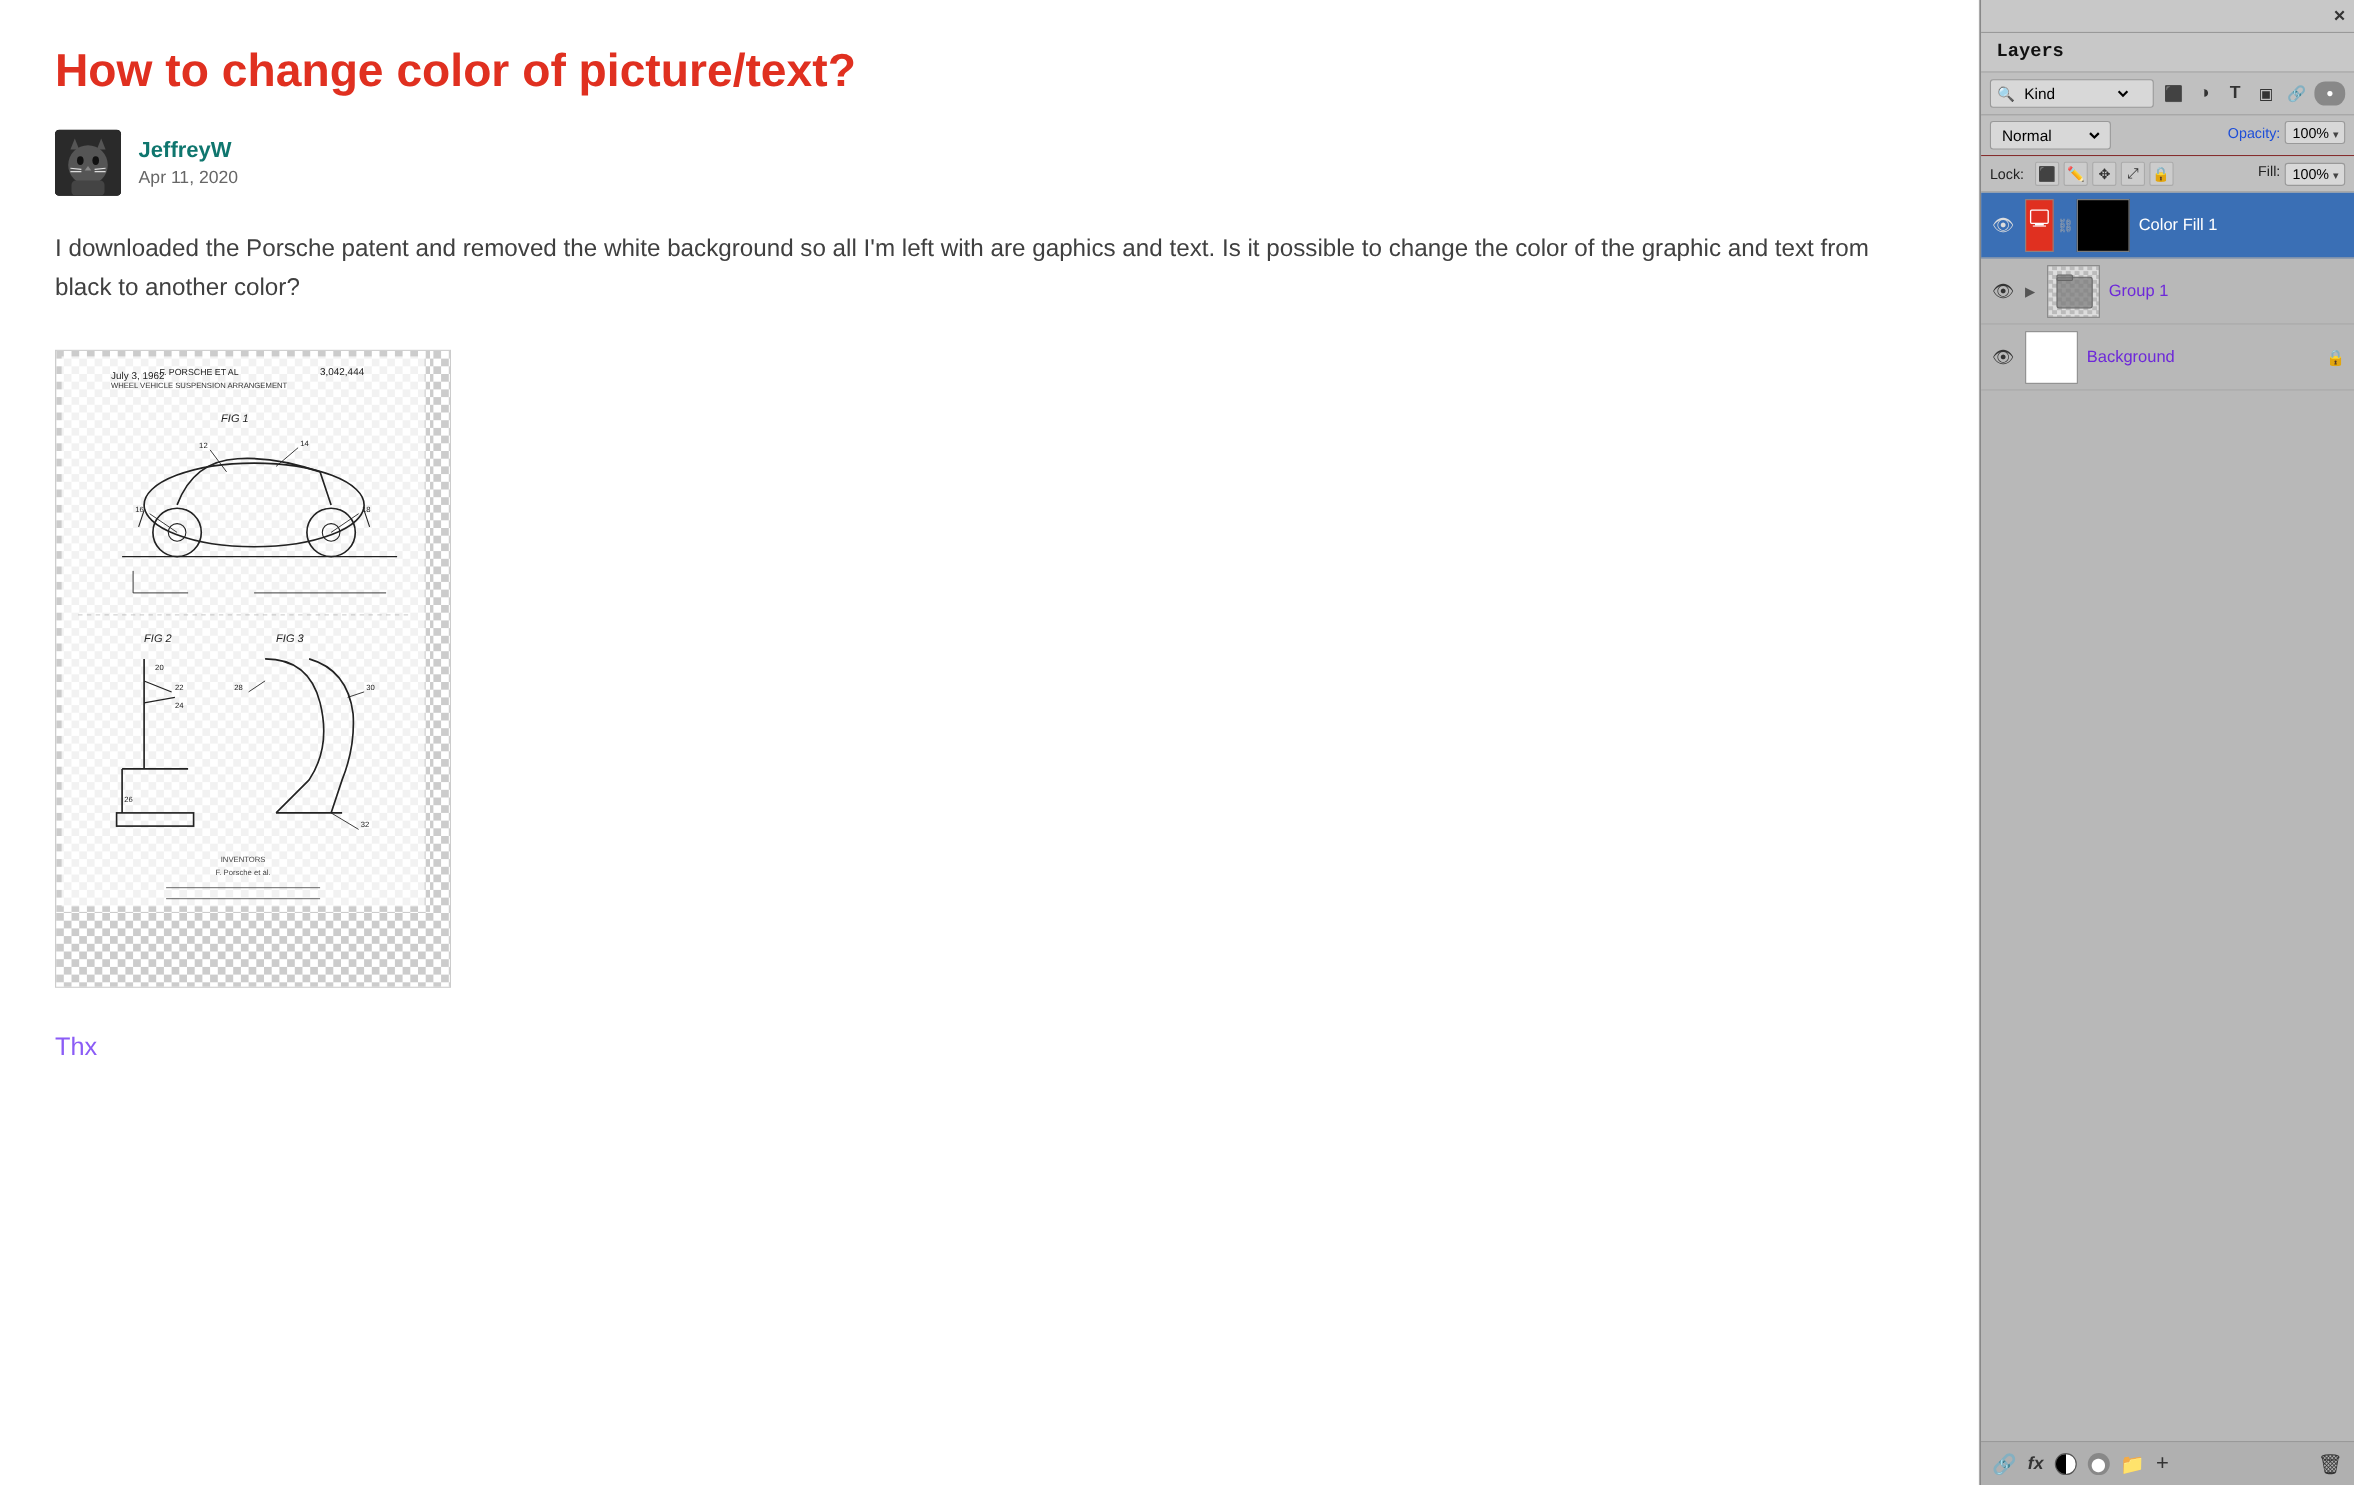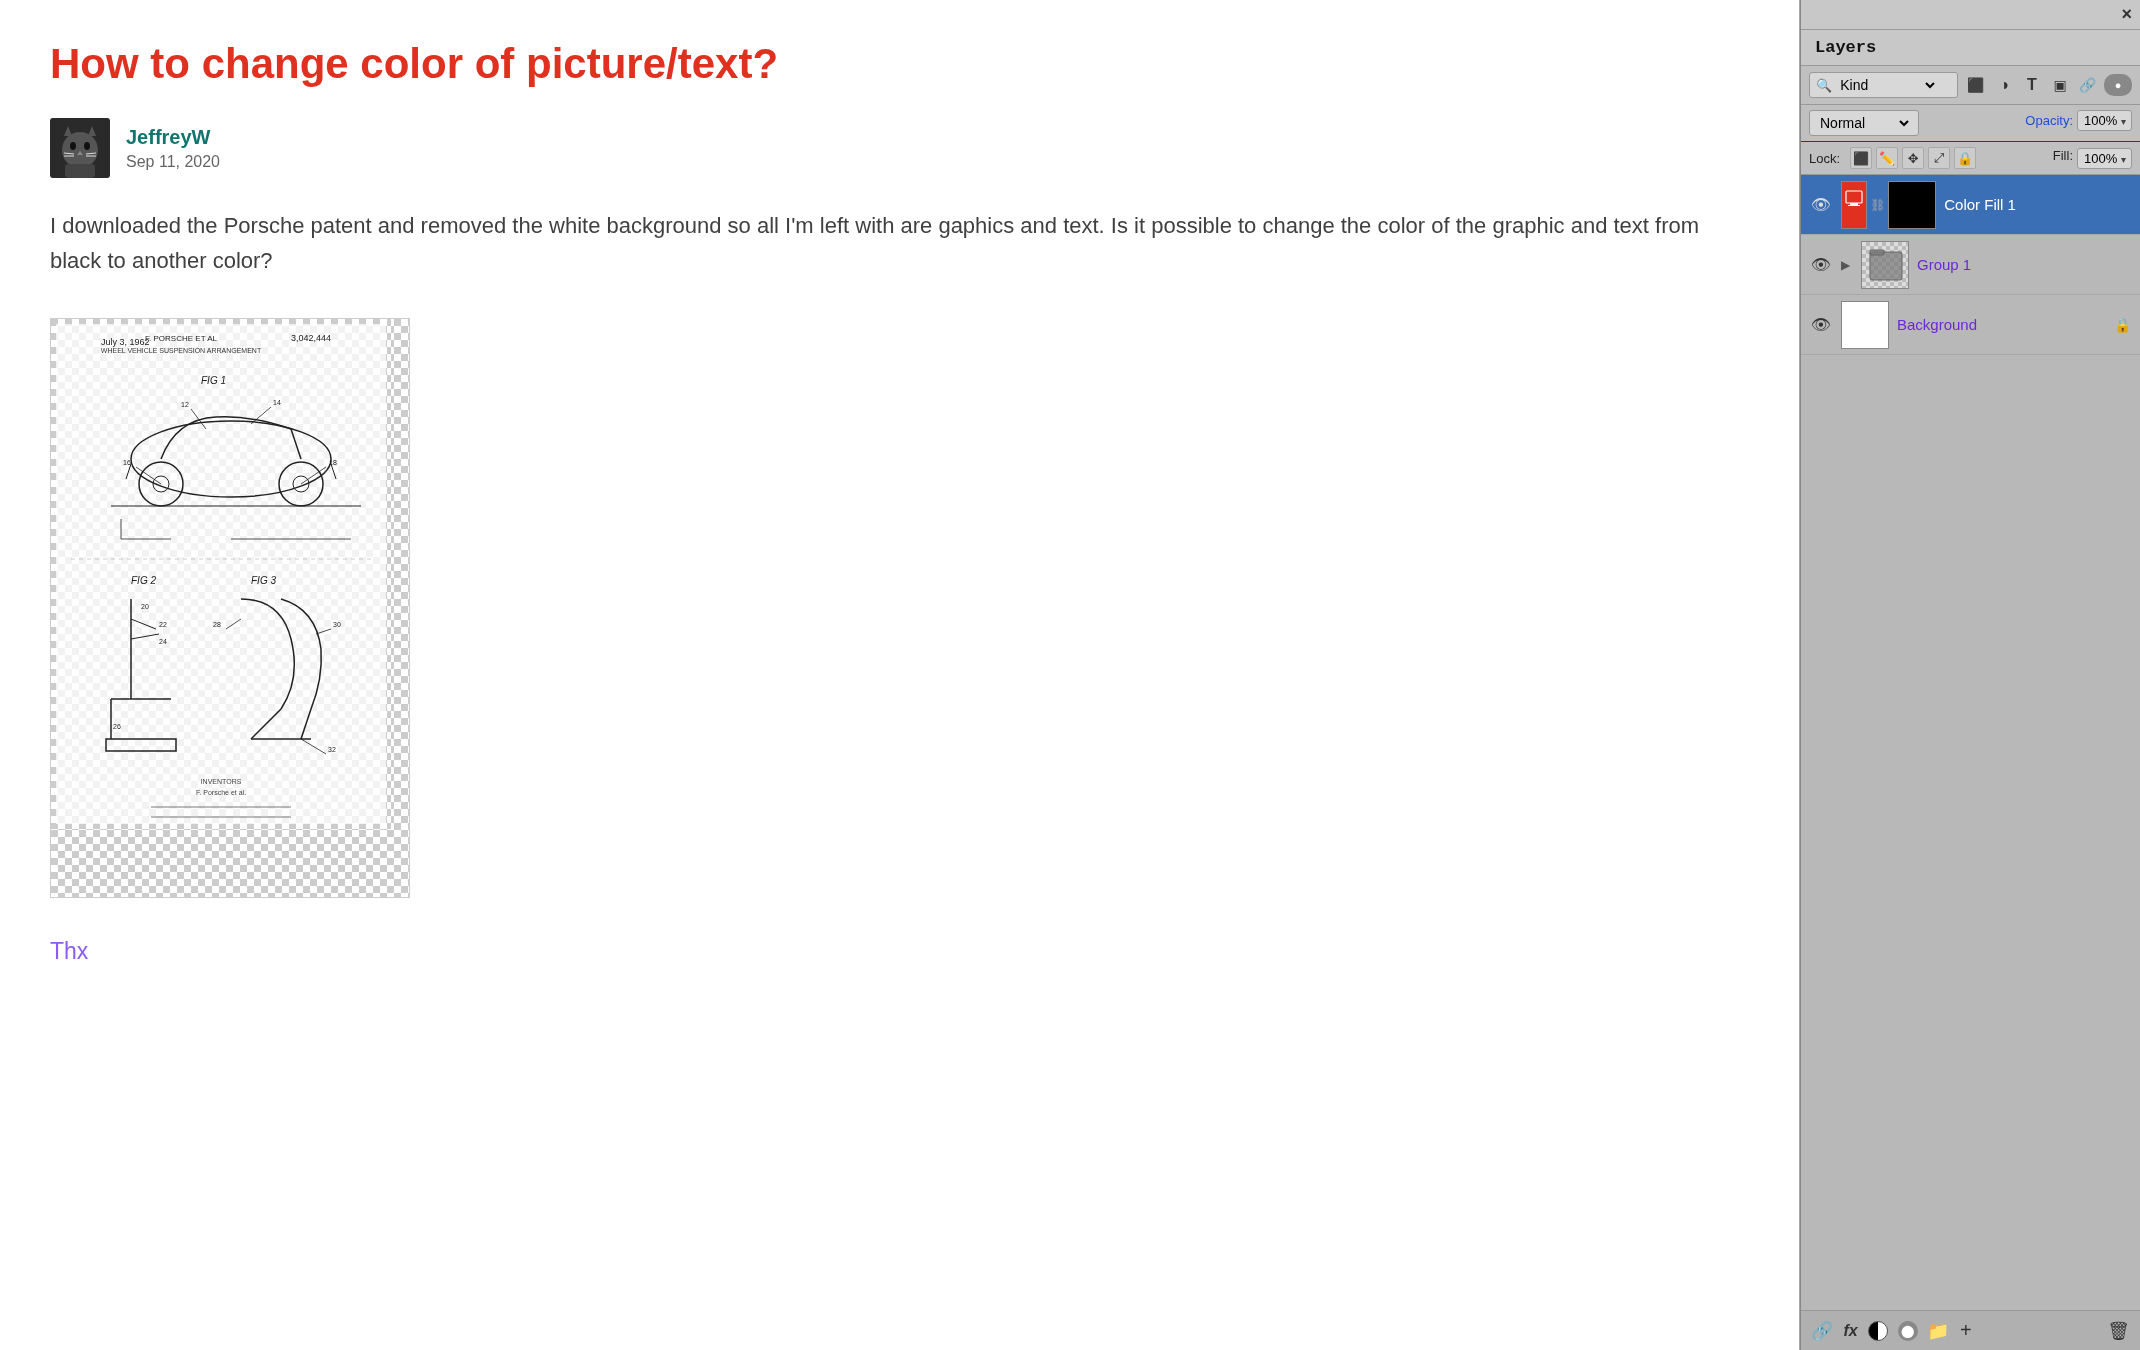--- a/index.html
+++ b/index.html
@@ -435,21 +435,21 @@
           <line x1="14" y1="38" x2="24" y2="38" stroke="#ddd" stroke-width="1"></line>
           <line x1="36" y1="36" x2="46" y2="35" stroke="#ddd" stroke-width="1"></line>
           <line x1="36" y1="38" x2="46" y2="38" stroke="#ddd" stroke-width="1"></line>
 
           <rect x="15" y="46" width="30" height="14" rx="4" fill="#444"></rect>
         </svg>
       </div>
     </div>
     <div class="author-info">
       <span class="author-name">JeffreyW</span>
-      <span class="author-date">Sep 11, 2020</span>
+      <span class="author-date">Apr 11, 2020</span>
     </div>
   </div>
 
   <p class="post-body">I downloaded the Porsche patent and removed the white background so all I'm left with are gaphics and text. Is it possible to change the color of the graphic and text from black to another color?</p>
 
   <div class="patent-image-container checkerboard">
     <svg width="340" height="510" viewBox="0 0 340 510" xmlns="http://www.w3.org/2000/svg">
 
       <defs>
         <pattern id="checker" x="0" y="0" width="14" height="14" patternUnits="userSpaceOnUse">

